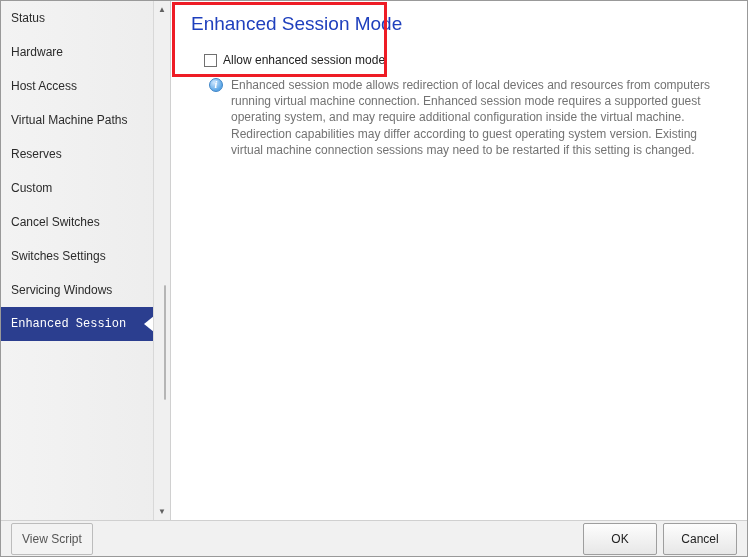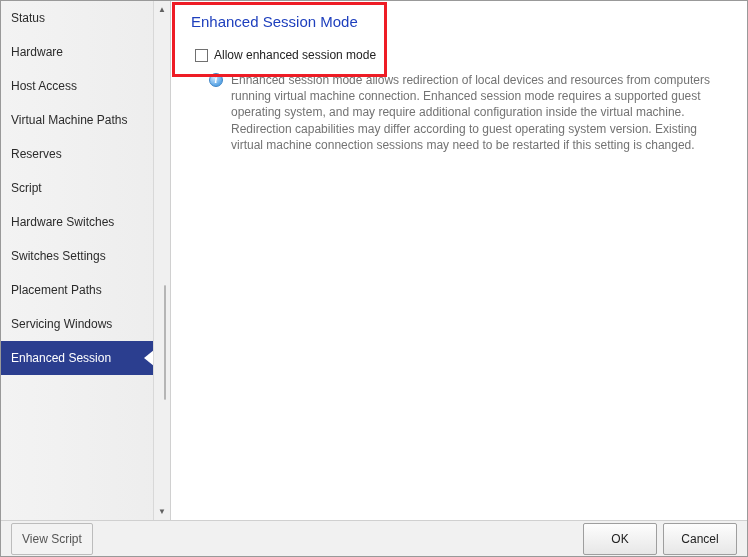--- a/index.html
+++ b/index.html
@@ -38,20 +38,21 @@
   .nav-item {
     padding: 10px 10px;
     color: #2b2b2b;
     cursor: default;
     position: relative;
     white-space: nowrap;
   }
   .nav-item.selected {
     background: #2b3e8f;
     color: #fff;
+    font-family: Liberation Mono, monospace;
   }
   .nav-item.selected::after {
     content: "";
     position: absolute;
     right: -1px; top: 50%;
     transform: translateY(-50%);
     border-top: 8px solid transparent;
     border-bottom: 8px solid transparent;
     border-right: 10px solid #ffffff;
   }
@@ -92,28 +93,28 @@
   }
   .highlight-box {
     position: absolute;
     left: 172px; top: 2px;
     width: 215px; height: 75px;
     border: 3px solid #ee1c25;
     pointer-events: none;
   }
   .section-title {
     color: #1e3fbd;
-    font-size: 15px;
+    font-size: 19px;
     margin: 2px 0 18px 0;
   }
   .checkbox-row {
     display: flex;
     align-items: center;
     gap: 6px;
-    margin: 0 0 10px 4px;
+    margin: 0 0 10px 13px;
   }
   .chk {
     width: 13px; height: 13px;
     border: 1px solid #707070;
     background: #fff;
   }
   .info-row {
     display: flex;
     gap: 8px;
     margin-left: 18px;
@@ -173,24 +174,23 @@
 <div class="frame">
   <div class="body">
 
     <div class="sidebar-wrap">
       <div class="sidebar">
         <div class="nav-item"><span>Status</span></div>
         <div class="nav-item"><span>Hardware</span></div>
         <div class="nav-item"><span>Host Access</span></div>
         <div class="nav-item"><span>Virtual Machine Paths</span></div>
         <div class="nav-item"><span>Reserves</span></div>
-        <div class="nav-item"><span>Script</span></div>
-        <div class="nav-item"><span>Hardware Switches</span></div>
+        <div class="nav-item"><span>Custom</span></div>
+        <div class="nav-item"><span>Cancel Switches</span></div>
         <div class="nav-item"><span>Switches Settings</span></div>
-        <div class="nav-item"><span>Placement Paths</span></div>
         <div class="nav-item"><span>Servicing Windows</span></div>
         <div class="nav-item selected"><span>Enhanced Session</span></div>
       </div>
       <div class="sb-scroll">
         <div class="sb-btn">▲</div>
         <div class="sb-track">
           <div class="sb-thumb"></div>
         </div>
         <div class="sb-btn">▼</div>
       </div>

